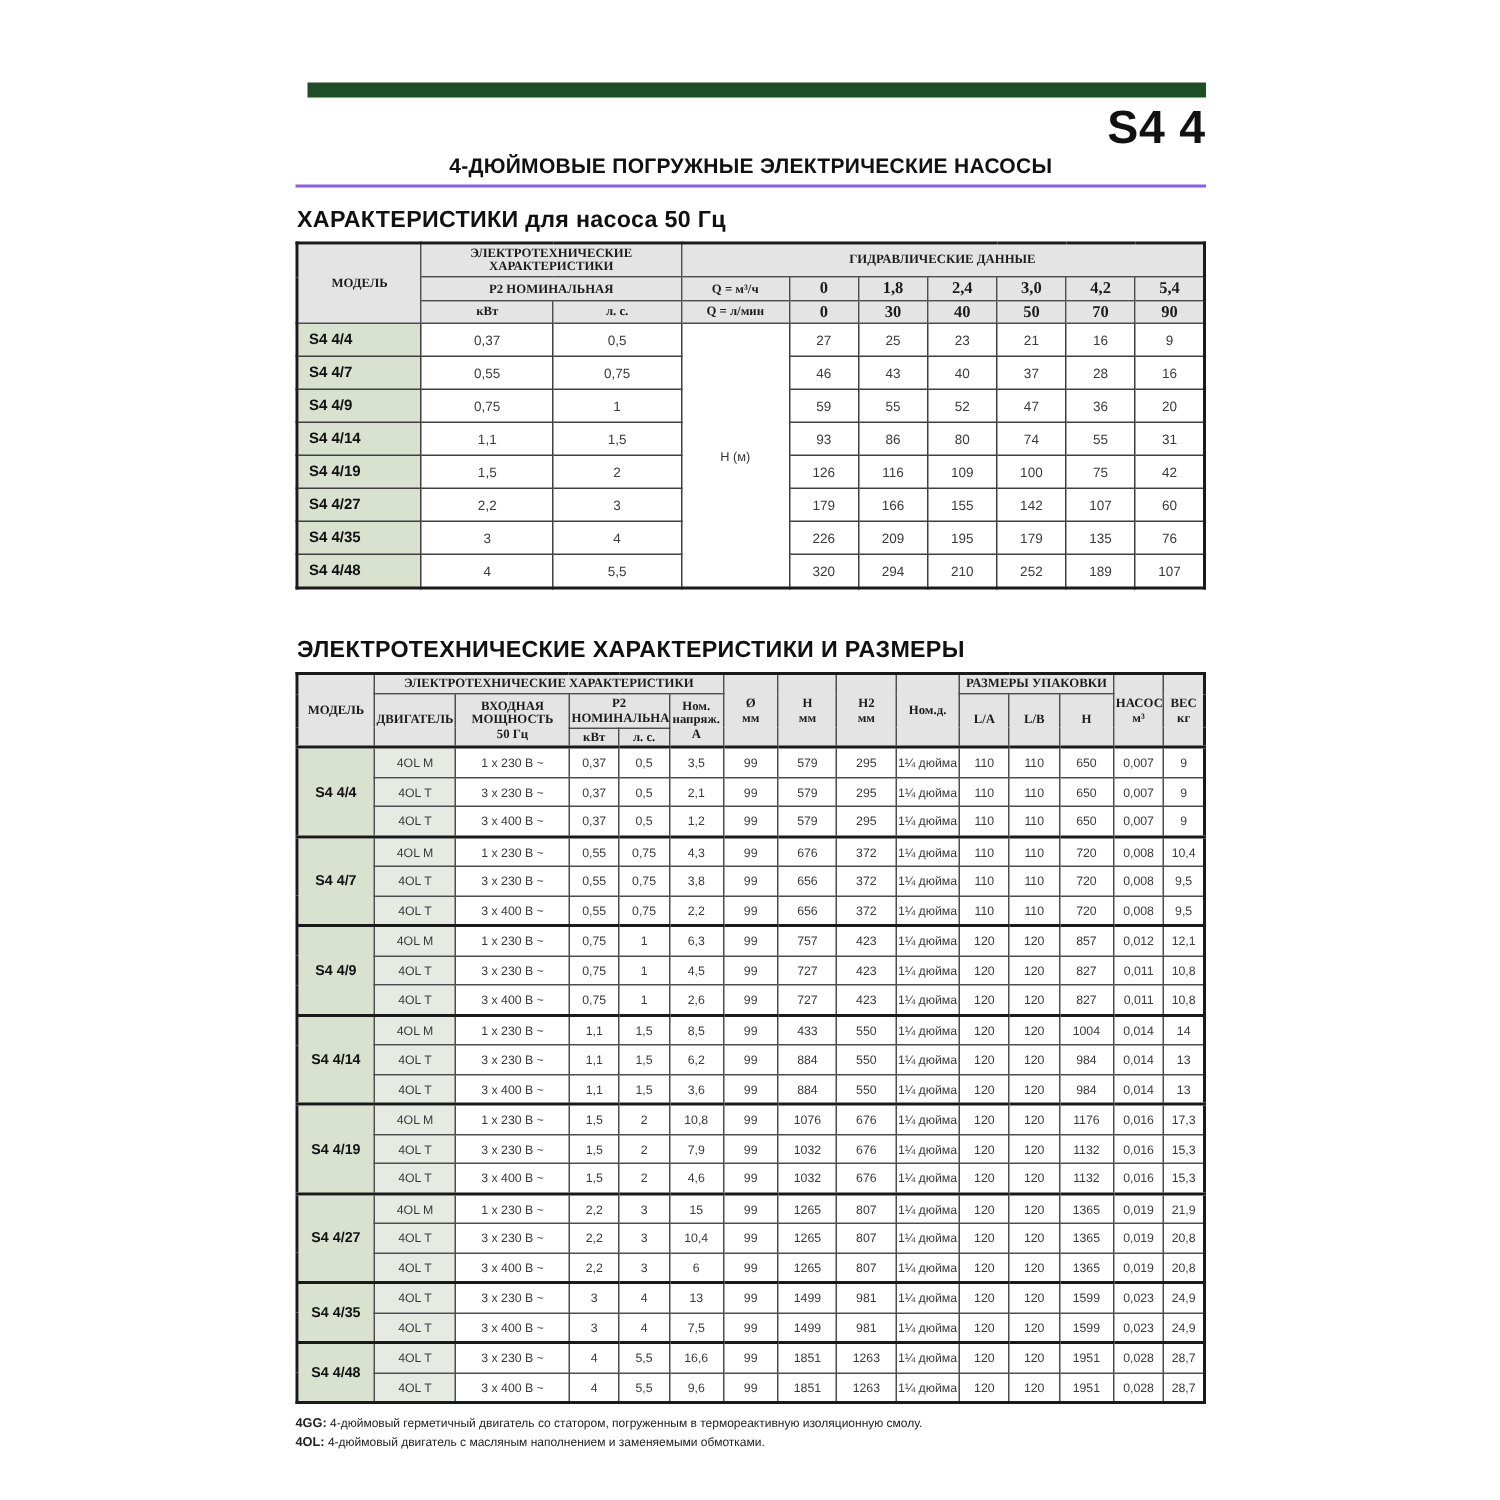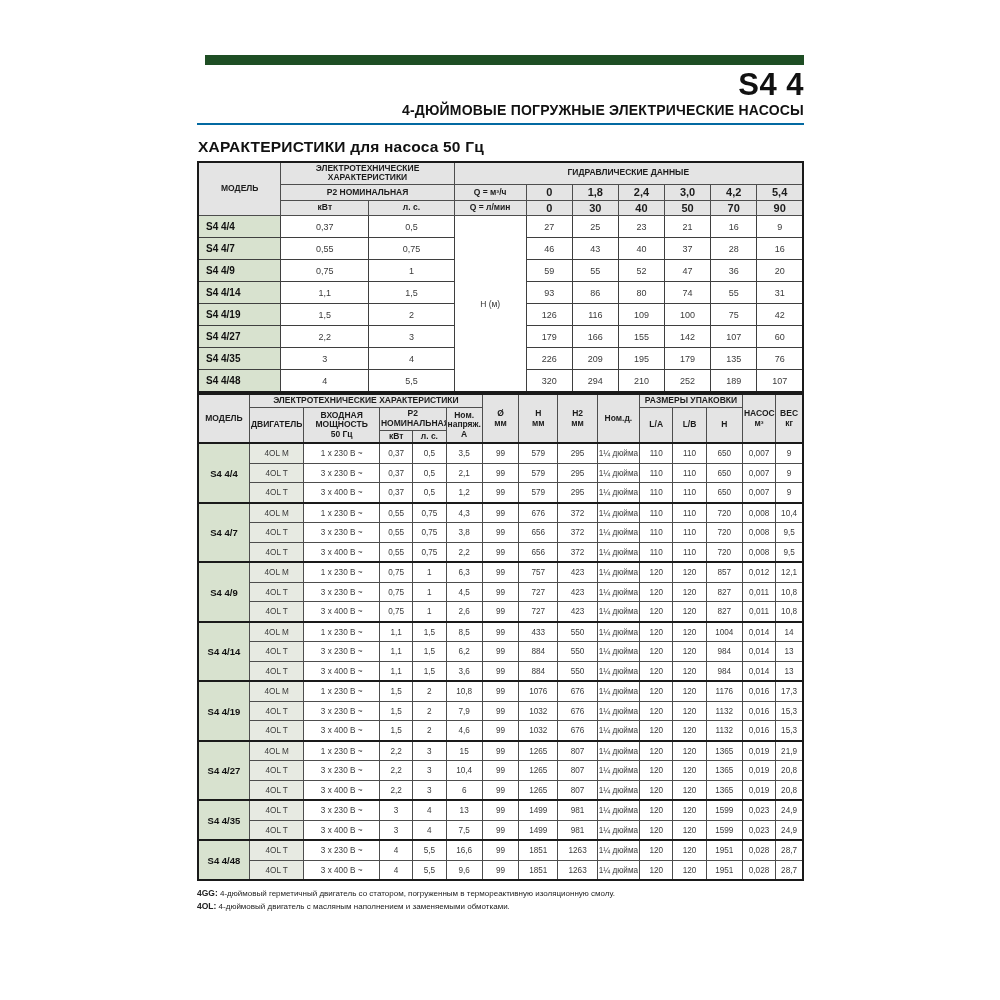--- a/index.html
+++ b/index.html
@@ -2,28 +2,28 @@
 <html style="--green: #1e4e24; --model-bg: #d8e2cf; --header-bg: #e4e4e4; --motor-bg: #e7eae2;"><head>
 <meta charset="utf-8">
 <style>
   html,body { margin:0; padding:0; background:#fff; }
   body { width:1000px; height:1000px; font-family:"Liberation Sans", sans-serif; color:#111; }
   .page { position:relative; width:1000px; height:1000px; background:#fff; overflow:hidden; }
   .content { position:absolute; left:197px; top:0; width:607px; }
 
   .brand-bar { margin-top:55px; margin-left:8px; height:10px; background:var(--green,#1e4e24); }
   .title { text-align:right; font-size:31px; font-weight:bold; line-height:1.05; margin-top:4px; letter-spacing:.5px; }
-  .subtitle { text-align:right; font-size:14px; font-weight:bold; padding-bottom:5px; border-bottom:2px solid #0369a1; letter-spacing:.2px; }
+  .subtitle { text-align:center; font-size:14px; font-weight:bold; padding-bottom:5px; border-bottom:2px solid #8b5cf6; letter-spacing:.2px; }
 
   .section-heading { font-size:15.5px; font-weight:bold; margin:13px 0 5px 1px; letter-spacing:.2px; }
   .section-heading.second { margin-top:32px; }
 
   table { border-collapse:collapse; width:100%; table-layout:fixed; border:2px solid #1a1a1a; }
   th, td { border:1px solid #4d4d4d; text-align:center; vertical-align:middle; padding:1px; overflow:hidden; }
-  th { background:var(--header-bg,#e4e4e4); font-weight:bold; font-size:8.5px; line-height:1.15; white-space:pre-line; color:#1c1c1c; }
+  th { background:var(--header-bg,#e4e4e4); font-weight:bold; font-size:8.5px; line-height:1.15; white-space:pre-line; color:#1c1c1c;font-family:Liberation Serif, serif; }
   td { font-size:9px; color:#3a3a3a; }
 
   
   .perf th.qval { font-size:11px; }
   .perf tbody td { height:19px; }
   .perf td.model { background:var(--model-bg,#d8e2cf); font-weight:bold; color:#111; font-size:10px; text-align:left; padding-left:7px; }
   .perf td.hcol { background:#fff; font-size:8.5px; color:#333; }
   .perf tbody tr td { border-color:#3f3f3f; }
 
   
@@ -173,20 +173,21 @@
             <td>320</td>
             <td>294</td>
             <td>210</td>
             <td>252</td>
             <td>189</td>
             <td>107</td>
           </tr>
         </tbody>
       </table>
 
+    <div class="section-heading second">ЭЛЕКТРОТЕХНИЧЕСКИЕ ХАРАКТЕРИСТИКИ И РАЗМЕРЫ</div>
     <table class="dim">
         <colgroup>
           <col style="width: 8.5%;">
           <col style="width: 9%;">
           <col style="width: 12.5%;">
           <col style="width: 5.5%;">
           <col style="width: 5.5%;">
           <col style="width: 6%;">
           <col style="width: 6%;">
           <col style="width: 6.5%;">

